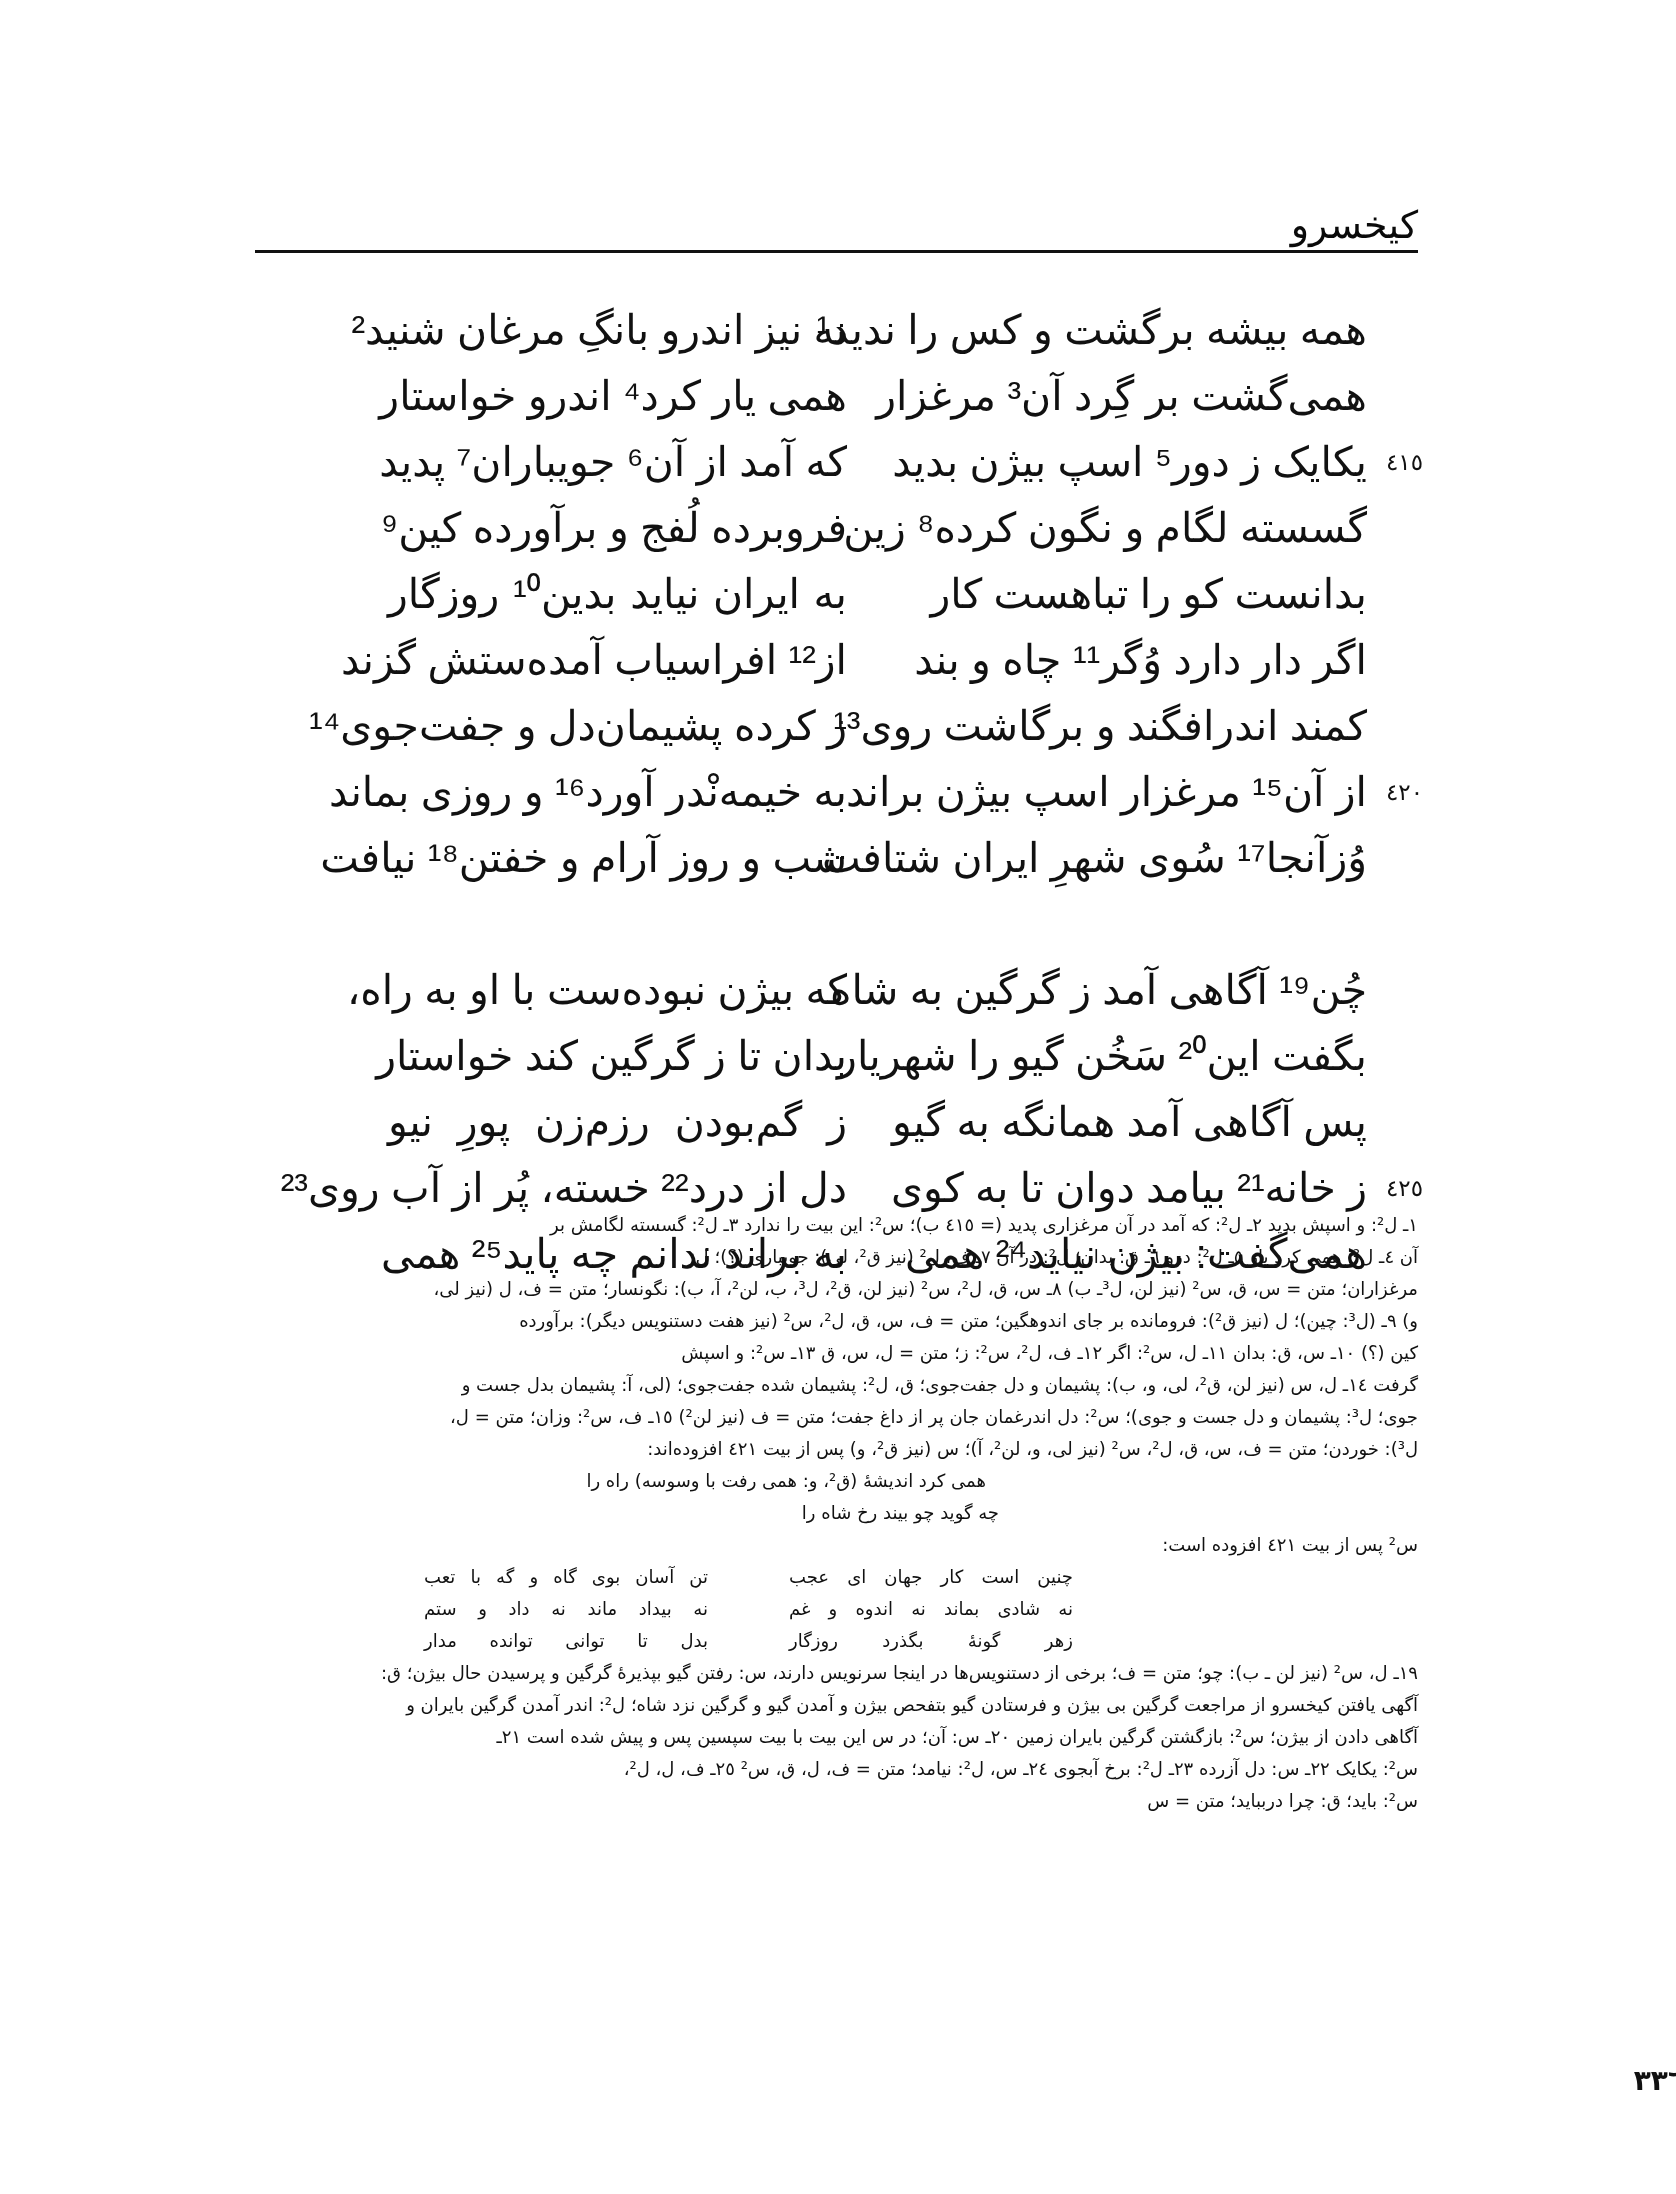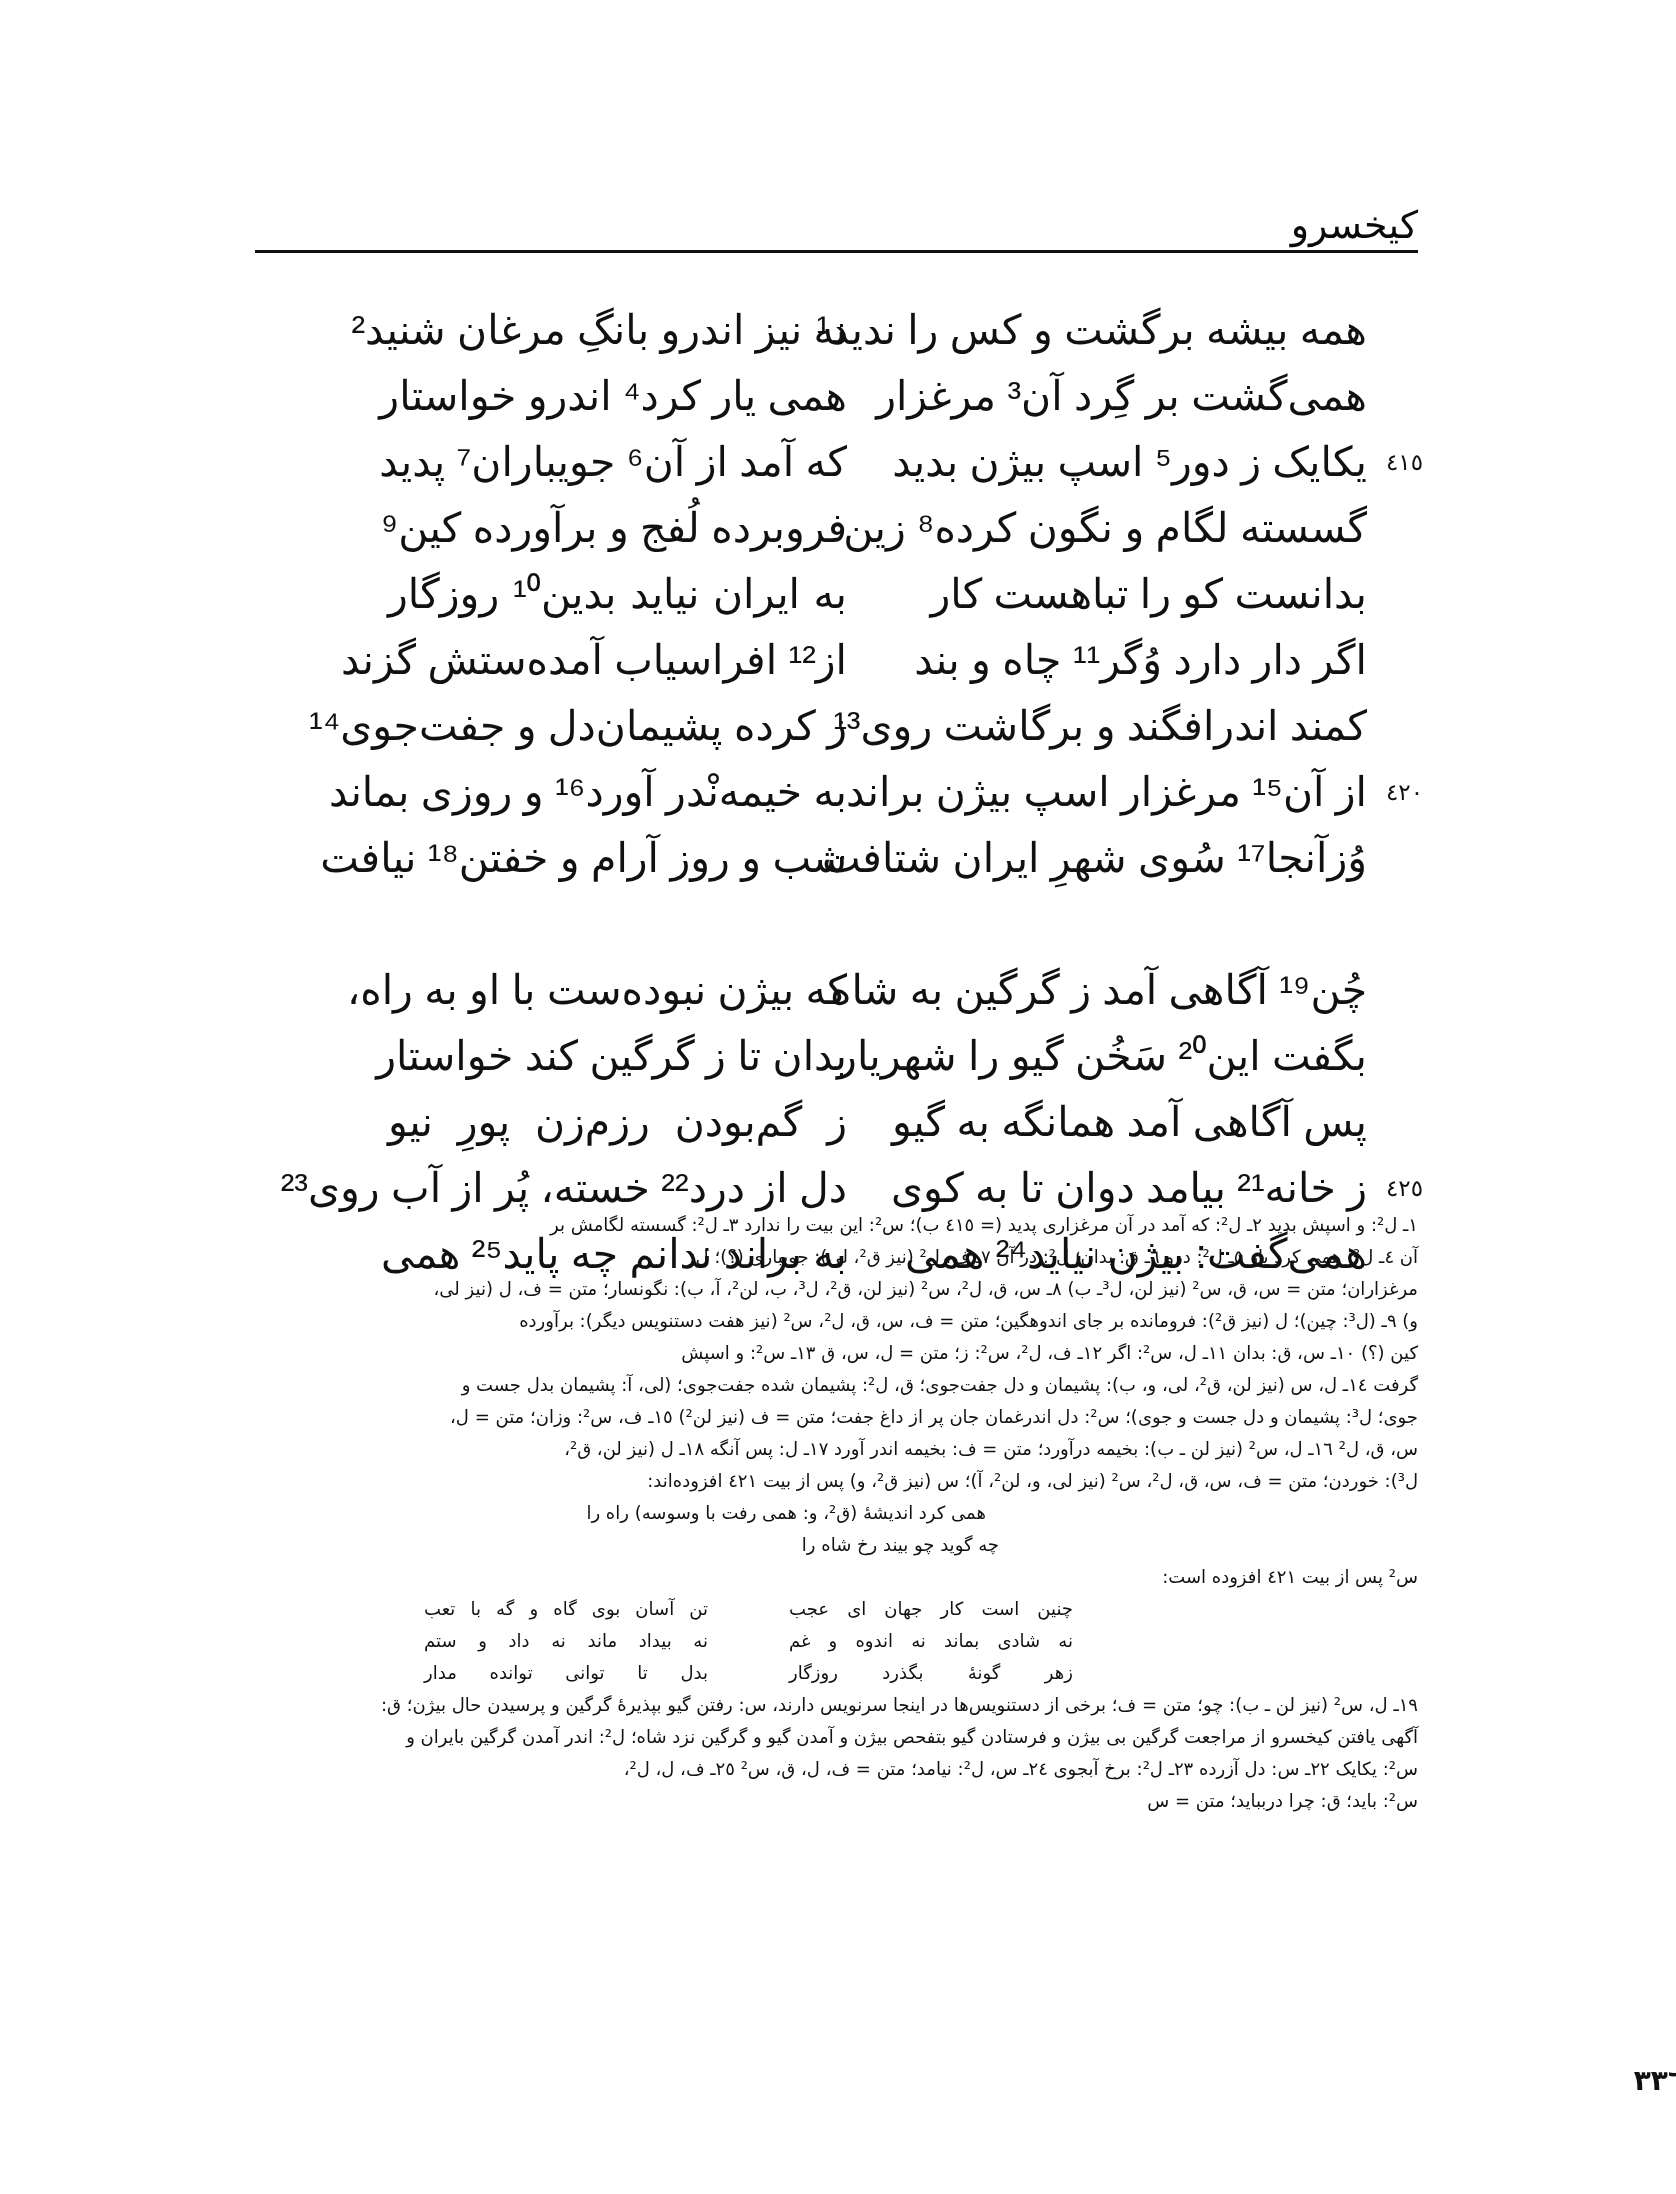--- a/index.html
+++ b/index.html
@@ -133,38 +133,38 @@
   </div>
 
   <div class="footnotes">
     <div class="fn-line">١ـ ل²: و اسپش بدید     ٢ـ ل²: که آمد در آن مرغزاری پدید (= ٤١٥ ب)؛ س²: این بیت را ندارد     ٣ـ ل²: گسسته لگامش بر</div>
     <div class="fn-line">آن     ٤ـ ل²: همی کرد یار     ٥ـ ل²: درو     ٦ـ ق: بدان؛ ل²: در آن     ٧ـ ف، ل² (نیز ق²، لی): جویباری (؟)؛ ل:</div>
     <div class="fn-line">مرغزاران؛ متن = س، ق، س² (نیز لن، ل³ـ ب)     ٨ـ س، ق، ل²، س² (نیز لن، ق²، ل³، ب، لن²، آ، ب): نگونسار؛ متن = ف، ل (نیز لی،</div>
     <div class="fn-line">و)     ٩ـ (ل³: چین)؛ ل (نیز ق²): فرومانده بر جای اندوهگین؛ متن = ف، س، ق، ل²، س² (نیز هفت دستنویس دیگر): برآورده</div>
     <div class="fn-line">کین (؟)     ١٠ـ س، ق: بدان     ١١ـ ل، س²: اگر     ١٢ـ ف، ل²، س²: ز؛ متن = ل، س، ق     ١٣ـ س²: و اسپش</div>
     <div class="fn-line">گرفت     ١٤ـ ل، س (نیز لن، ق²، لی، و، ب): پشیمان و دل جفت‌جوی؛ ق، ل²: پشیمان شده جفت‌جوی؛ (لی، آ: پشیمان بدل جست و</div>
     <div class="fn-line">جوی؛ ل³: پشیمان و دل جست و جوی)؛ س²: دل اندرغمان جان پر از داغ جفت؛ متن = ف (نیز لن²)     ١٥ـ ف، س²: وزان؛ متن = ل،</div>
-    <div class="fn-line">س، ق، ل²     ١٦ـ ل، س² (نیز لن ـ ب): بخیمه درآورد؛ متن = ف: بخیمه اندر آورد     ١٧ـ ل: پس آنگه     ١٨ـ ل (نیز لن، ق²،</div>
     <div class="fn-line">ل³): خوردن؛ متن = ف، س، ق، ل²، س² (نیز لی، و، لن²، آ)؛ س (نیز ق²، و) پس از بیت ٤٢١ افزوده‌اند:</div>
     <div class="fn-line fn-quote">همی کرد اندیشهٔ (ق²، و: همی رفت با وسوسه) راه را</div>
     <div class="fn-line fn-quote-2">چه گوید چو بیند رخ شاه را</div>
     <div class="fn-line">س² پس از بیت ٤٢١ افزوده است:</div>
     <div class="fn-verse">
       <span>چنین است کار جهان ای عجب</span>
       <span>تن آسان بوی گاه و گه با تعب</span>
     </div>
     <div class="fn-verse">
       <span>نه شادی بماند نه اندوه و غم</span>
       <span>نه بیداد ماند نه داد و ستم</span>
     </div>
     <div class="fn-verse">
       <span>زهر گونهٔ بگذرد روزگار</span>
       <span>بدل تا توانی توانده مدار</span>
     </div>
     <div class="fn-line">١٩ـ ل، س² (نیز لن ـ ب): چو؛ متن = ف؛ برخی از دستنویس‌ها در اینجا سرنویس دارند، س: رفتن گیو بپذیرهٔ گرگین و پرسیدن حال بیژن؛ ق:</div>
     <div class="fn-line">آگهی یافتن کیخسرو از مراجعت گرگین بی بیژن و فرستادن گیو بتفحص بیژن و آمدن گیو و گرگین نزد شاه؛ ل²: اندر آمدن گرگین بایران و</div>
+    <div class="fn-line">آگاهی دادن از بیژن؛ س²: بازگشتن گرگین بایران زمین     ٢٠ـ س: آن؛ در س این بیت با بیت سپسین پس و پیش شده است     ٢١ـ</div>
     <div class="fn-line">س²: یکایک     ٢٢ـ س: دل آزرده     ٢٣ـ ل²: برخ آبجوی     ٢٤ـ س، ل²: نیامد؛ متن = ف، ل، ق، س²     ٢٥ـ ف، ل، ل²،</div>
     <div class="fn-line">س²: باید؛ ق: چرا دربباید؛ متن = س</div>
   </div>
 
   <div class="page-number">٣٣٦</div>
 </div>
 
 
 </body></html>

